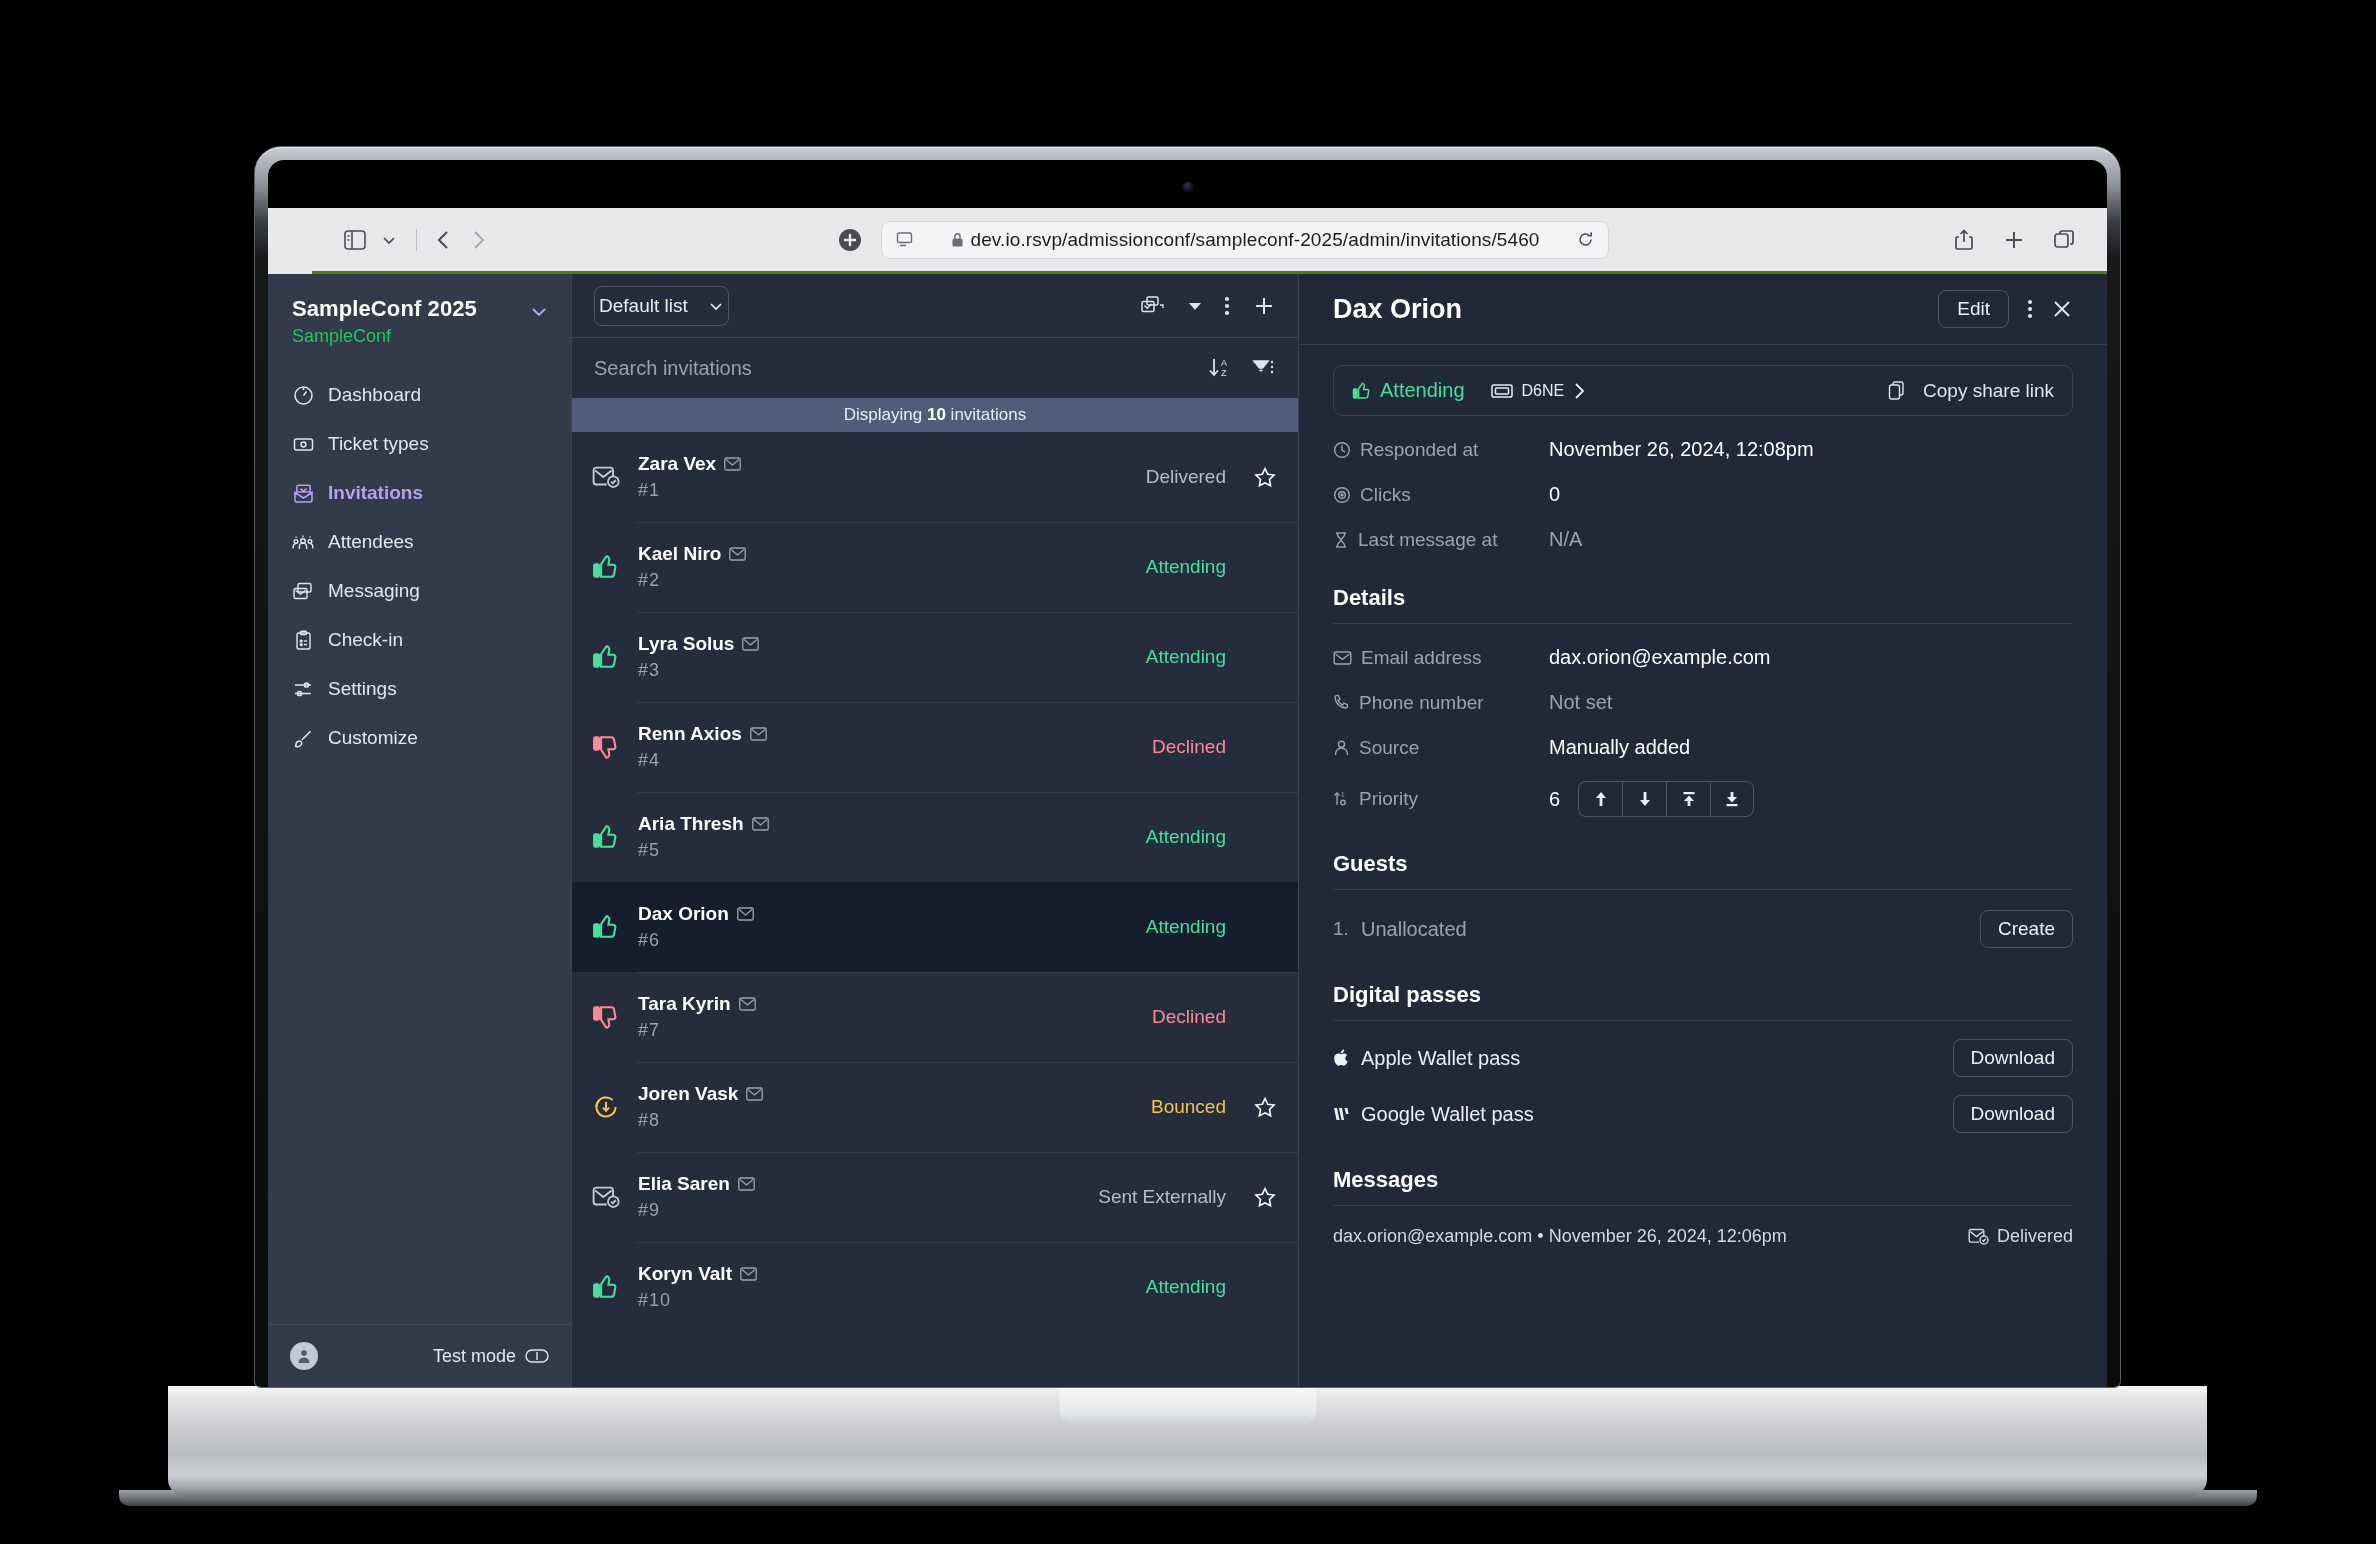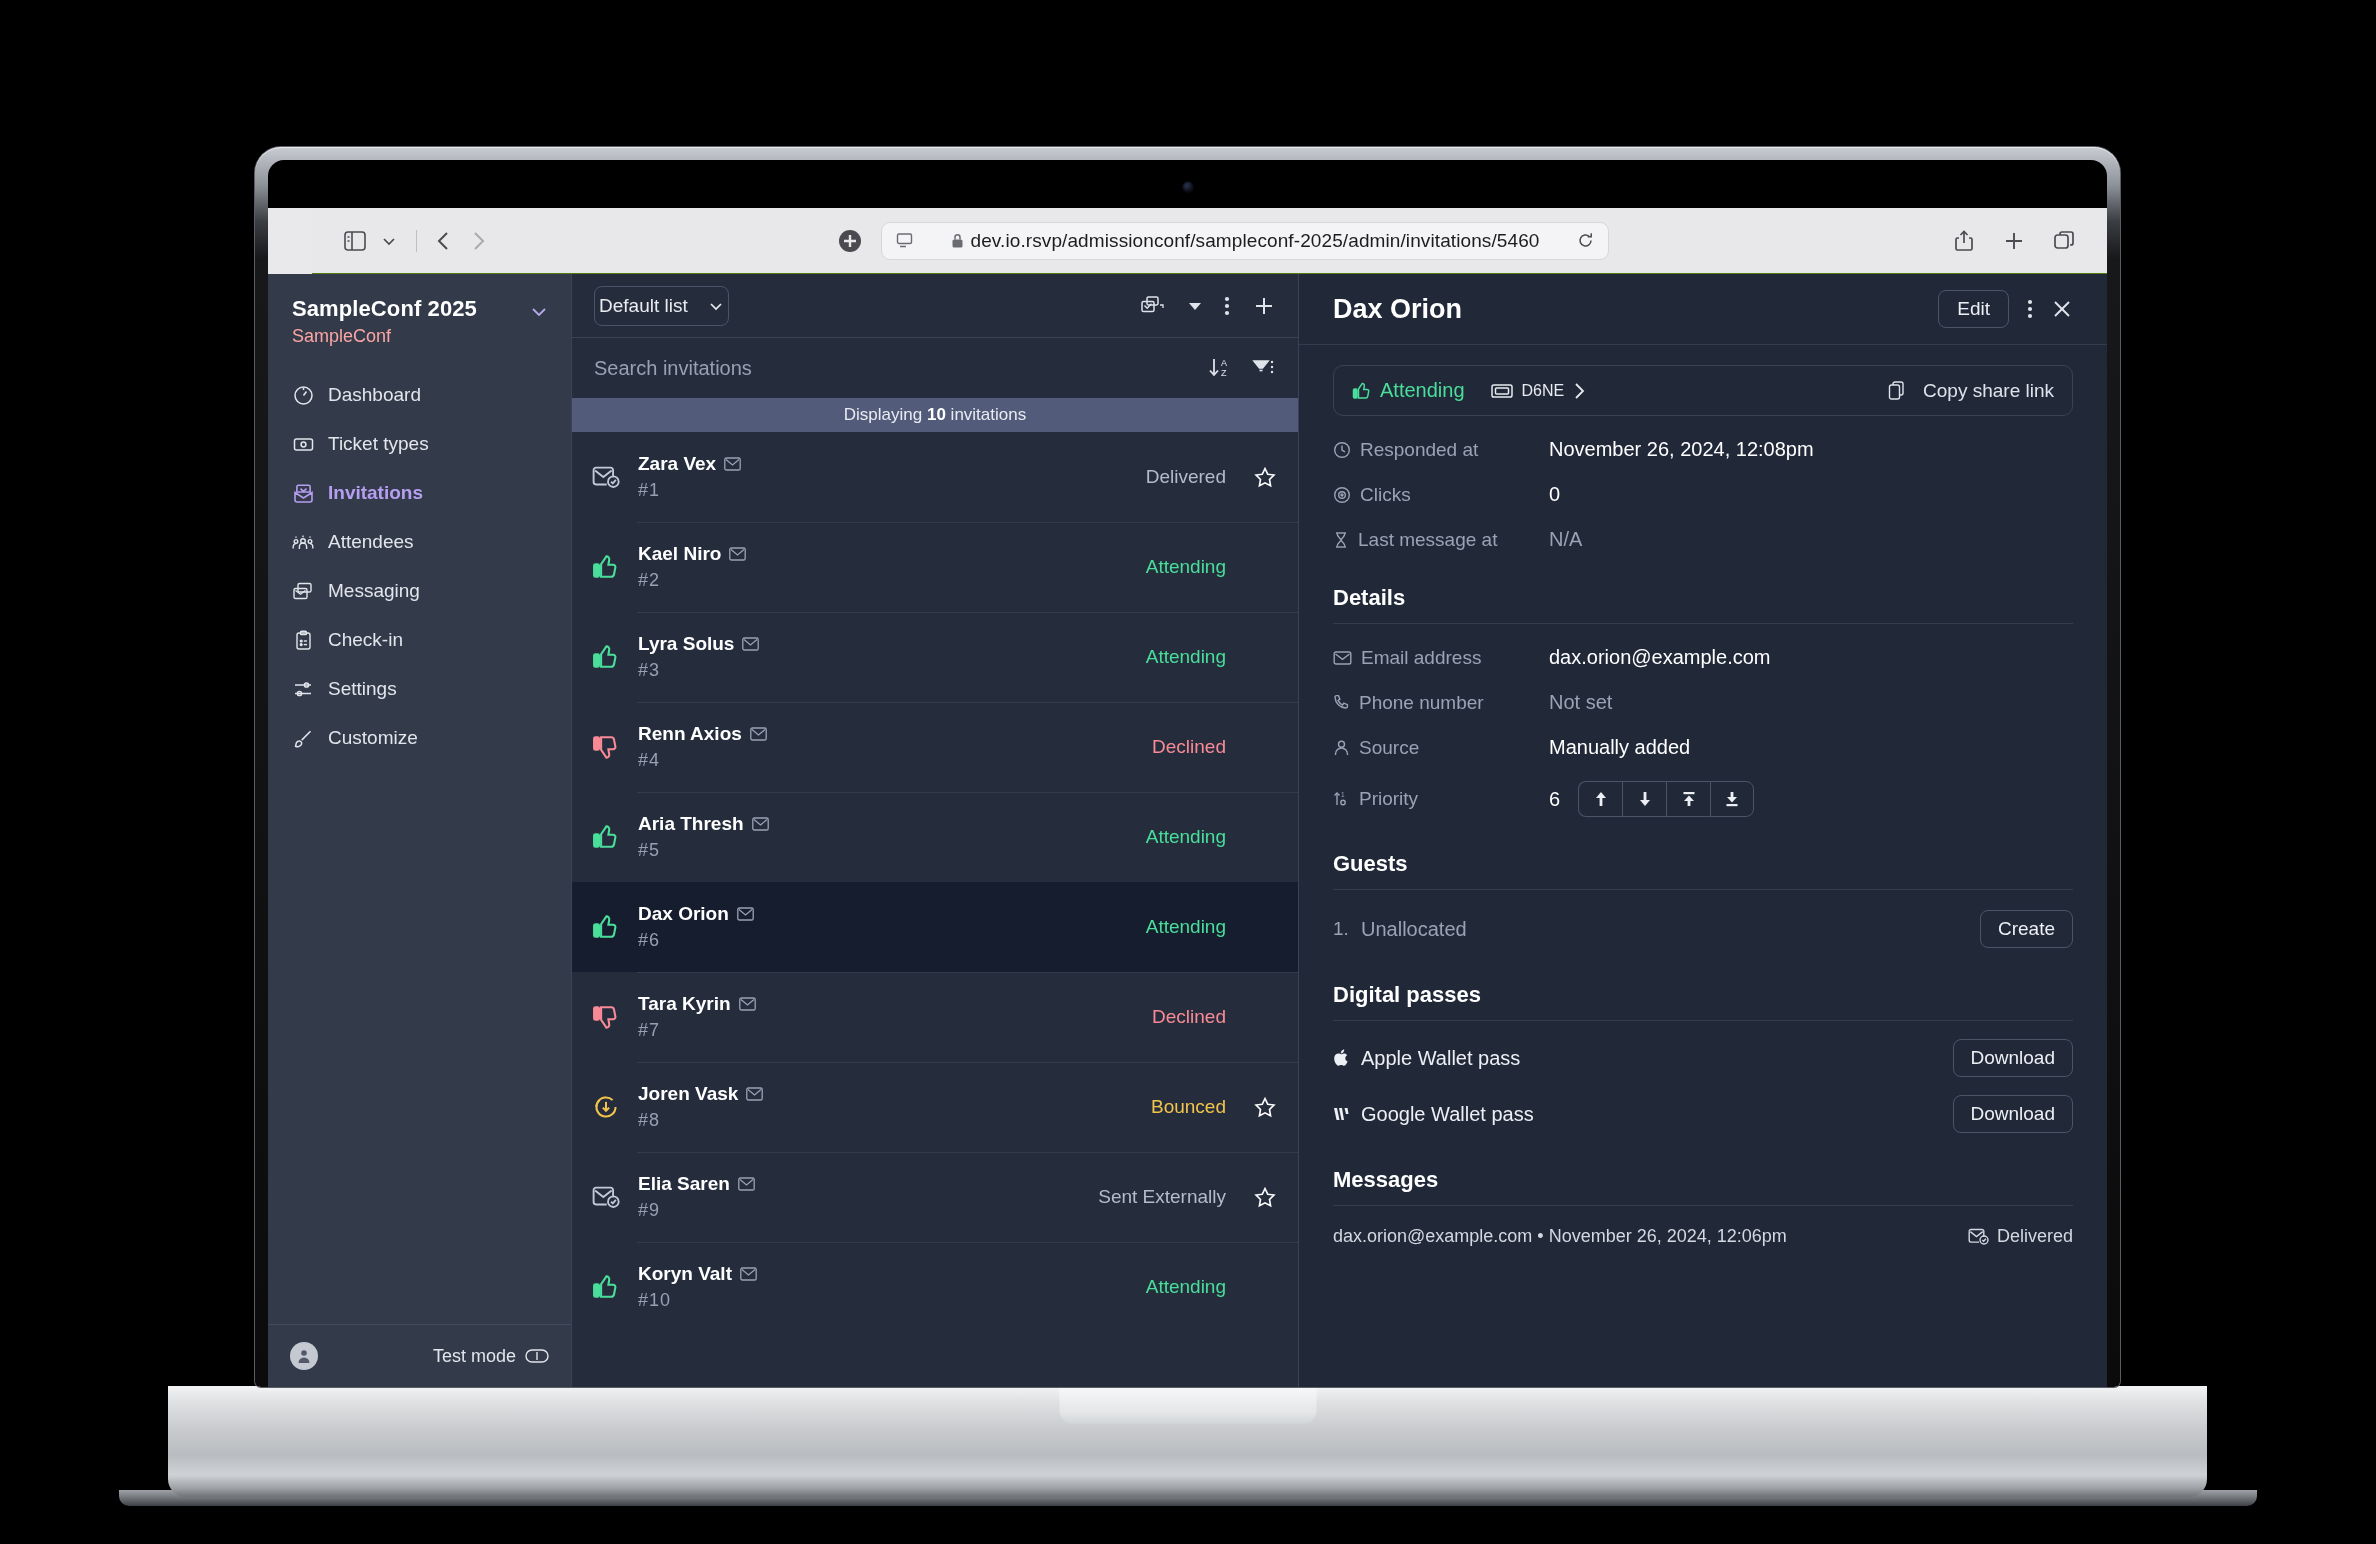--- a/index.html
+++ b/index.html
@@ -64,21 +64,21 @@
     background: linear-gradient(180deg, #9fa3a8 0%, #6c7075 55%, #3d4045 100%);
     border-radius: 0 0 10px 10px;
   }
 
   
   .browser-bar {
     height: 66px;
     background: #e8e8eb;
     display: flex; align-items: center;
     padding: 0 26px;
-    border-bottom: 1px solid #4d7c0f;
+    border-bottom: 3px solid #4d7c0f;
     margin-left: 44px;
   }
   .chrome-btn {
     display: flex; align-items: center; justify-content: center;
     color: #4a4a50;
     width: 34px; height: 34px;
     border-radius: 6px;
   }
   .chrome-btn.disabled { color: #a9a9b0; }
   .chrome-sep { width: 1px; height: 22px; background: #bfbfc5; margin: 0 10px; }
@@ -114,21 +114,21 @@
     background: #333b4a;
     display: flex; flex-direction: column;
     flex-shrink: 0;
   }
   .org-head {
     padding: 22px 22px 20px 24px;
     display: flex; align-items: flex-start; gap: 8px;
   }
   .org-texts { flex: 1; }
   .org-name { color: #fff; font-size: 22px; font-weight: 700; letter-spacing: 0.1px; }
-  .org-sub { color: #fca5a5; font-size: 18px; margin-top: 4px; }
+  .org-sub { color: #22c55e; font-size: 18px; margin-top: 4px; }
   .org-chev { color: #b9a8e8; margin-top: 6px; }
   .nav { padding: 8px 14px 0 14px; }
   .nav-item {
     display: flex; align-items: center; gap: 14px;
     padding: 9px 10px;
     border-radius: 8px;
     color: #e2e6ec;
     font-size: 19px;
     margin-bottom: 9px;
   }

